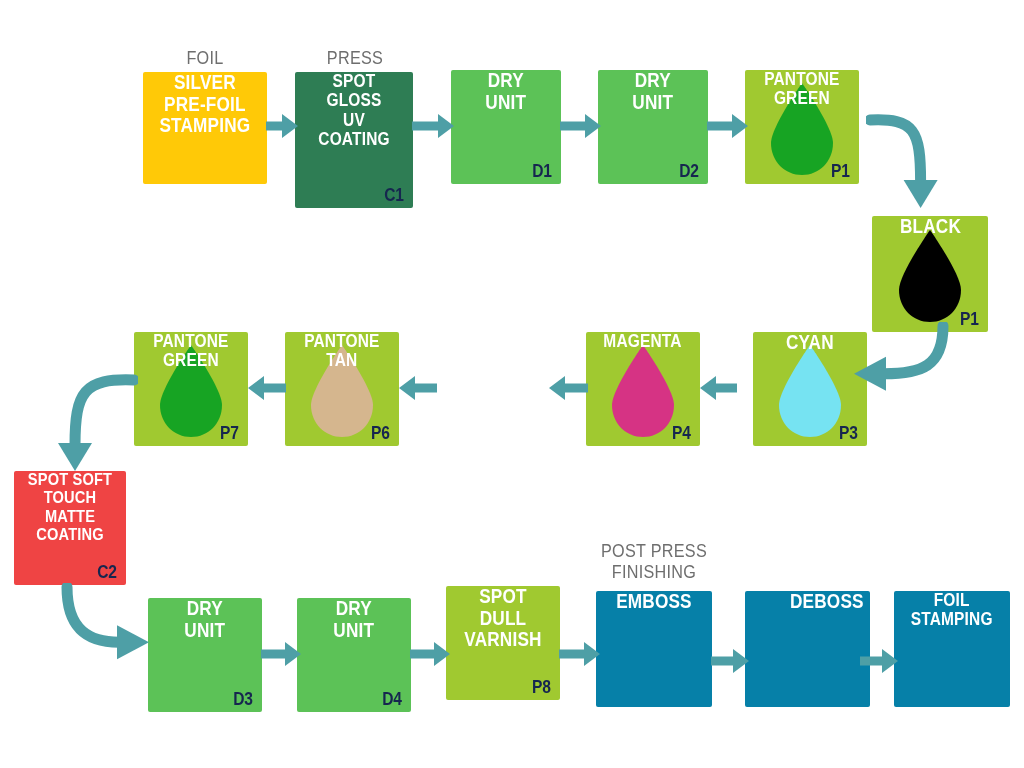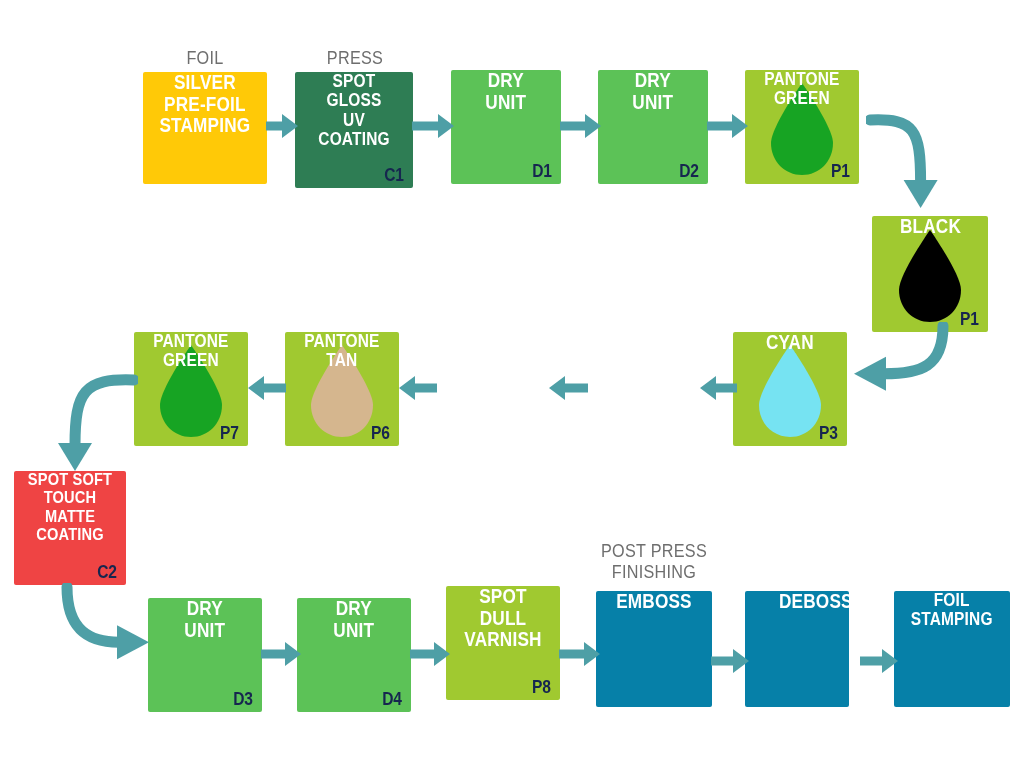--- a/index.html
+++ b/index.html
@@ -92,21 +92,21 @@
 <div id="stage">
     <div class="group-title" style="left: 143px; top: 48px; width: 124px;">FOIL STAMPING</div>
     <div class="group-title" style="left: 293px; top: 48px; width: 124px;">PRESS ROOM</div>
     <div class="group-title" style="left: 592px; top: 541px; width: 124px;">POST PRESS
 FINISHING</div>
     <div class="node" style="left: 143px; top: 72px; width: 124px; height: 112px; background: rgb(255, 201, 7);">
       <div class="label">SILVER
 PRE-FOIL
 STAMPING</div>
     </div>
-    <div class="node small-text" style="left: 295px; top: 72px; width: 118px; height: 116px; background: rgb(46, 125, 84);">
+    <div class="node small-text" style="left: 295px; top: 72px; width: 118px; height: 136px; background: rgb(46, 125, 84);">
       <div class="label">SPOT GLOSS
 UV
 COATING</div>
       <div class="code">C1</div>
     </div>
     <div class="node" style="left: 451px; top: 70px; width: 110px; height: 114px; background: rgb(92, 194, 87);">
       <div class="label">DRY
 UNIT</div>
       <div class="code">D1</div>
     </div>
@@ -123,26 +123,33 @@
 GREEN</div>
       <div class="code">P1</div>
     </div>
     <div class="node" style="left: 872px; top: 216px; width: 116px; height: 116px; background: rgb(160, 201, 48);">
       <svg viewBox="0 0 78 96" class="drop">
         <path d="M39 2 C39 2 8 46 8 62 C8 80.5 21.9 94 39 94 C56.1 94 70 80.5 70 62 C70 46 39 2 39 2 Z" fill="#000000"></path>
       </svg>
       <div class="label">BLACK</div>
       <div class="code">P1</div>
     </div>
-    <div class="node" style="left: 733px; top: 332px; width: 114px; height: 114px; background: rgb(160, 201, 48);">
+    <div class="node" style="left: 753px; top: 332px; width: 114px; height: 114px; background: rgb(160, 201, 48);">
       <svg viewBox="0 0 78 96" class="drop">
         <path d="M39 2 C39 2 8 46 8 62 C8 80.5 21.9 94 39 94 C56.1 94 70 80.5 70 62 C70 46 39 2 39 2 Z" fill="#76E3F2"></path>
       </svg>
       <div class="label">CYAN</div>
       <div class="code">P3</div>
+    </div>
+    <div class="node small-text" style="left: 586px; top: 332px; width: 114px; height: 114px; background: rgb(160, 201, 48);">
+      <svg viewBox="0 0 78 96" class="drop">
+        <path d="M39 2 C39 2 8 46 8 62 C8 80.5 21.9 94 39 94 C56.1 94 70 80.5 70 62 C70 46 39 2 39 2 Z" fill="#D63384"></path>
+      </svg>
+      <div class="label">MAGENTA</div>
+      <div class="code">P4</div>
     </div>
     <div class="node small-text" style="left: 285px; top: 332px; width: 114px; height: 114px; background: rgb(160, 201, 48);">
       <svg viewBox="0 0 78 96" class="drop">
         <path d="M39 2 C39 2 8 46 8 62 C8 80.5 21.9 94 39 94 C56.1 94 70 80.5 70 62 C70 46 39 2 39 2 Z" fill="#D5B68E"></path>
       </svg>
       <div class="label">PANTONE
 TAN</div>
       <div class="code">P6</div>
     </div>
     <div class="node small-text" style="left: 134px; top: 332px; width: 114px; height: 114px; background: rgb(160, 201, 48);">
@@ -171,21 +178,21 @@
     </div>
     <div class="node" style="left: 446px; top: 586px; width: 114px; height: 114px; background: rgb(160, 201, 48);">
       <div class="label">SPOT
 DULL
 VARNISH</div>
       <div class="code">P8</div>
     </div>
     <div class="node" style="left: 596px; top: 591px; width: 116px; height: 116px; background: rgb(6, 128, 168);">
       <div class="label">EMBOSS</div>
     </div>
-    <div class="node" style="left: 745px; top: 591px; width: 104px; height: 116px; background: rgb(6, 128, 168); padding-left: 38px;">
+    <div class="node" style="left: 745px; top: 591px; width: 125px; height: 116px; background: rgb(6, 128, 168); padding-left: 38px;">
       <div class="label">DEBOSS</div>
     </div>
     <div class="node small-text" style="left: 894px; top: 591px; width: 116px; height: 116px; background: rgb(6, 128, 168);">
       <div class="label">FOIL
 STAMPING</div>
     </div>
     <svg width="32" height="26" viewBox="0 0 32 26" class="arrow-svg" style="left: 266px; top: 113px;">
       <path d="M0 8.5 H16 V1 L32 13 L16 25 V17.5 H0 Z" fill="#4E9FA6"></path>
     </svg>
     <svg width="42" height="26" viewBox="0 0 42 26" class="arrow-svg" style="left: 412px; top: 113px;">

